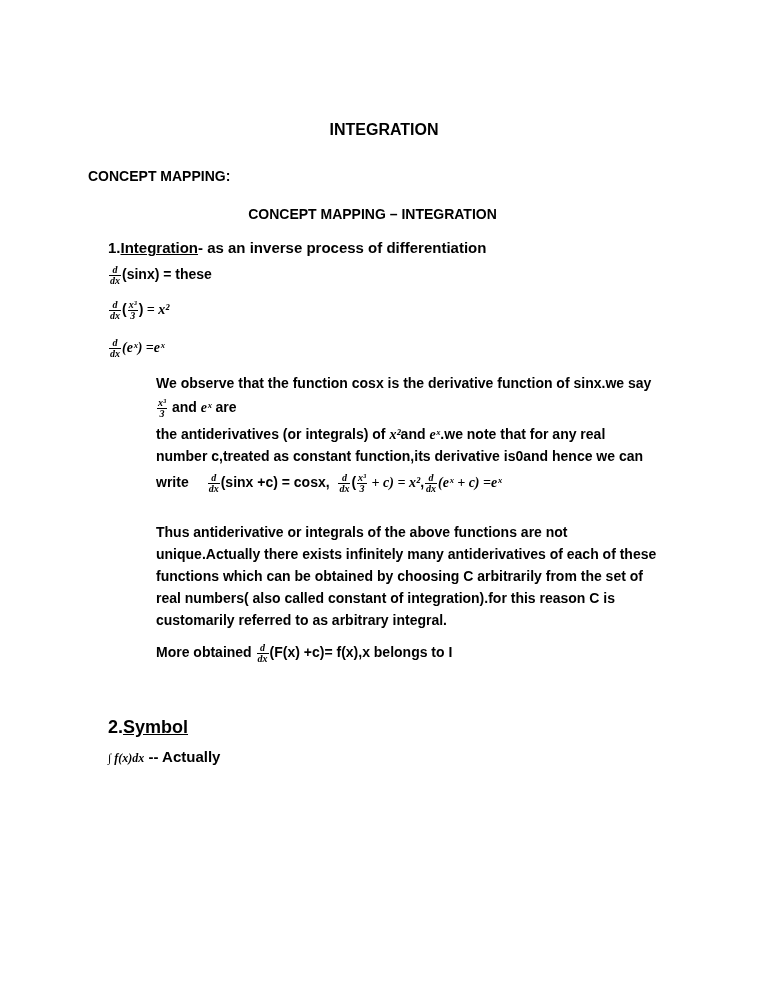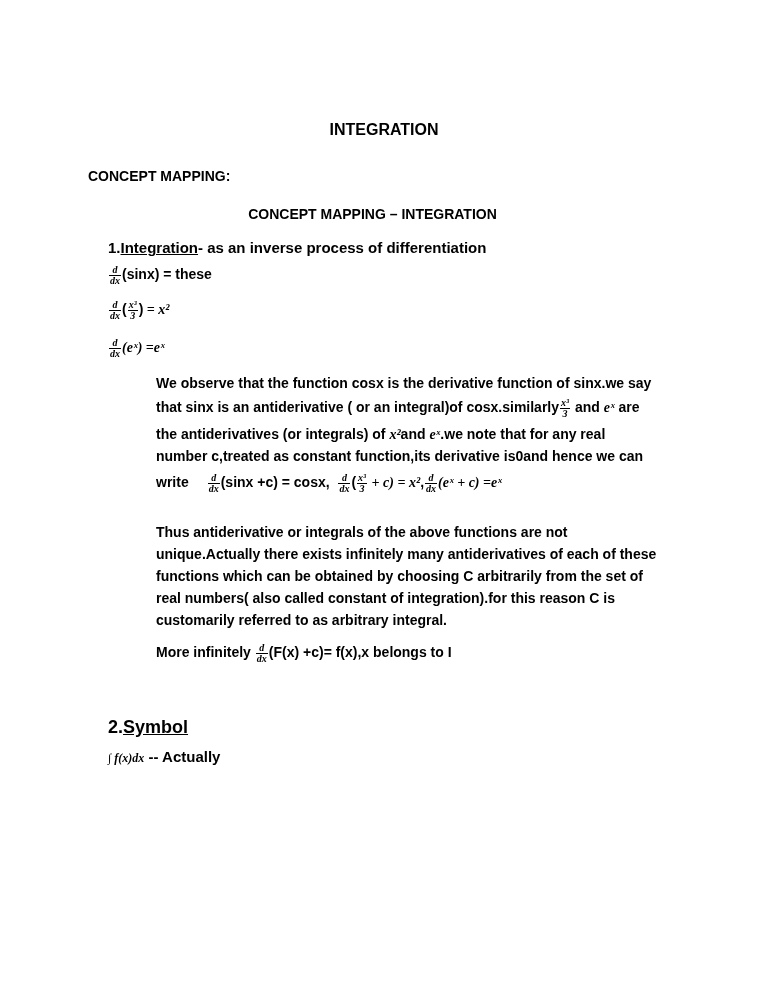--- a/index.html
+++ b/index.html
@@ -39,38 +39,38 @@
 <div class="abs txt" style="left:108px; top:300px;">
   <span class="frac"><span class="num">d</span><span class="den">dx</span></span>(<span class="frac"><span class="num">x³</span><span class="den">3</span></span>)<span class="m"> = x²</span>
 </div>
 
 <div class="abs txt" style="left:108px; top:338px;">
   <span class="frac"><span class="num">d</span><span class="den">dx</span></span><span class="m">(eˣ)</span><span class="m"> =eˣ</span>
 </div>
 
 <div class="abs para" style="top:373px;">We observe that the function cosx is the derivative function of sinx.we say</div>
 <div class="abs para" style="top:397px;">
-  <span>that sinx is an antiderivative ( or an integral)of cosx.similarly</span><span class="frac"><span class="num">x³</span><span class="den">3</span></span><span> and </span><span class="m">eˣ</span><span> are</span>
+  <span class="frac"><span class="num">x³</span><span class="den">3</span></span><span> and </span><span class="m">eˣ</span><span> are</span>
 </div>
 <div class="abs para" style="top:424px;">
   <span>the antiderivatives (or integrals) of </span><span class="m">x²</span><span>and </span><span class="m">eˣ</span><span>.we note that for any real</span>
 </div>
 <div class="abs para" style="top:446px;">number c,treated as constant function,its derivative is0and hence we can</div>
 <div class="abs para" style="top:472px;">
   <span>write</span><span class="gap"></span><span class="frac"><span class="num">d</span><span class="den">dx</span></span><span>(sinx +c) = cosx,</span>&nbsp;&nbsp;<span class="frac"><span class="num">d</span><span class="den">dx</span></span>(<span class="frac"><span class="num">x³</span><span class="den">3</span></span><span class="m"> + c) = x²</span><span>,</span><span class="frac"><span class="num">d</span><span class="den">dx</span></span><span class="m">(eˣ + c) =eˣ</span>
 </div>
 
 <div class="abs para" style="top:522px;">Thus antiderivative or integrals of the above functions are not</div>
 <div class="abs para" style="top:544px;">unique.Actually there exists infinitely many antiderivatives of each of these</div>
 <div class="abs para" style="top:566px;text-align:right;">functions which can be obtained by choosing C arbitrarily from the set of</div>
 <div class="abs para" style="top:588px;">real numbers( also called constant of integration).for this reason C is</div>
 <div class="abs para" style="top:610px;">customarily referred to as arbitrary integral.</div>
 
 <div class="abs para" style="top:642px;">
-  <span>More infinitely </span><span class="frac"><span class="num">d</span><span class="den">dx</span></span><span>(F(x) +c)= f(x),x belongs to I</span>
+  <span>More obtained </span><span class="frac"><span class="num">d</span><span class="den">dx</span></span><span>(F(x) +c)= f(x),x belongs to I</span>
 </div>
 
 <div class="abs txt" style="left:108px; top:717px; font-size:18px;">
   <span>2.</span><span class="u">Symbol</span>
 </div>
 
 <div class="abs txt" style="left:108px; top:748px; font-size:15px;">
   <span class="m" style="font-size:12px;">∫ f(x)dx</span><span> -- Actually</span>
 </div>
 

